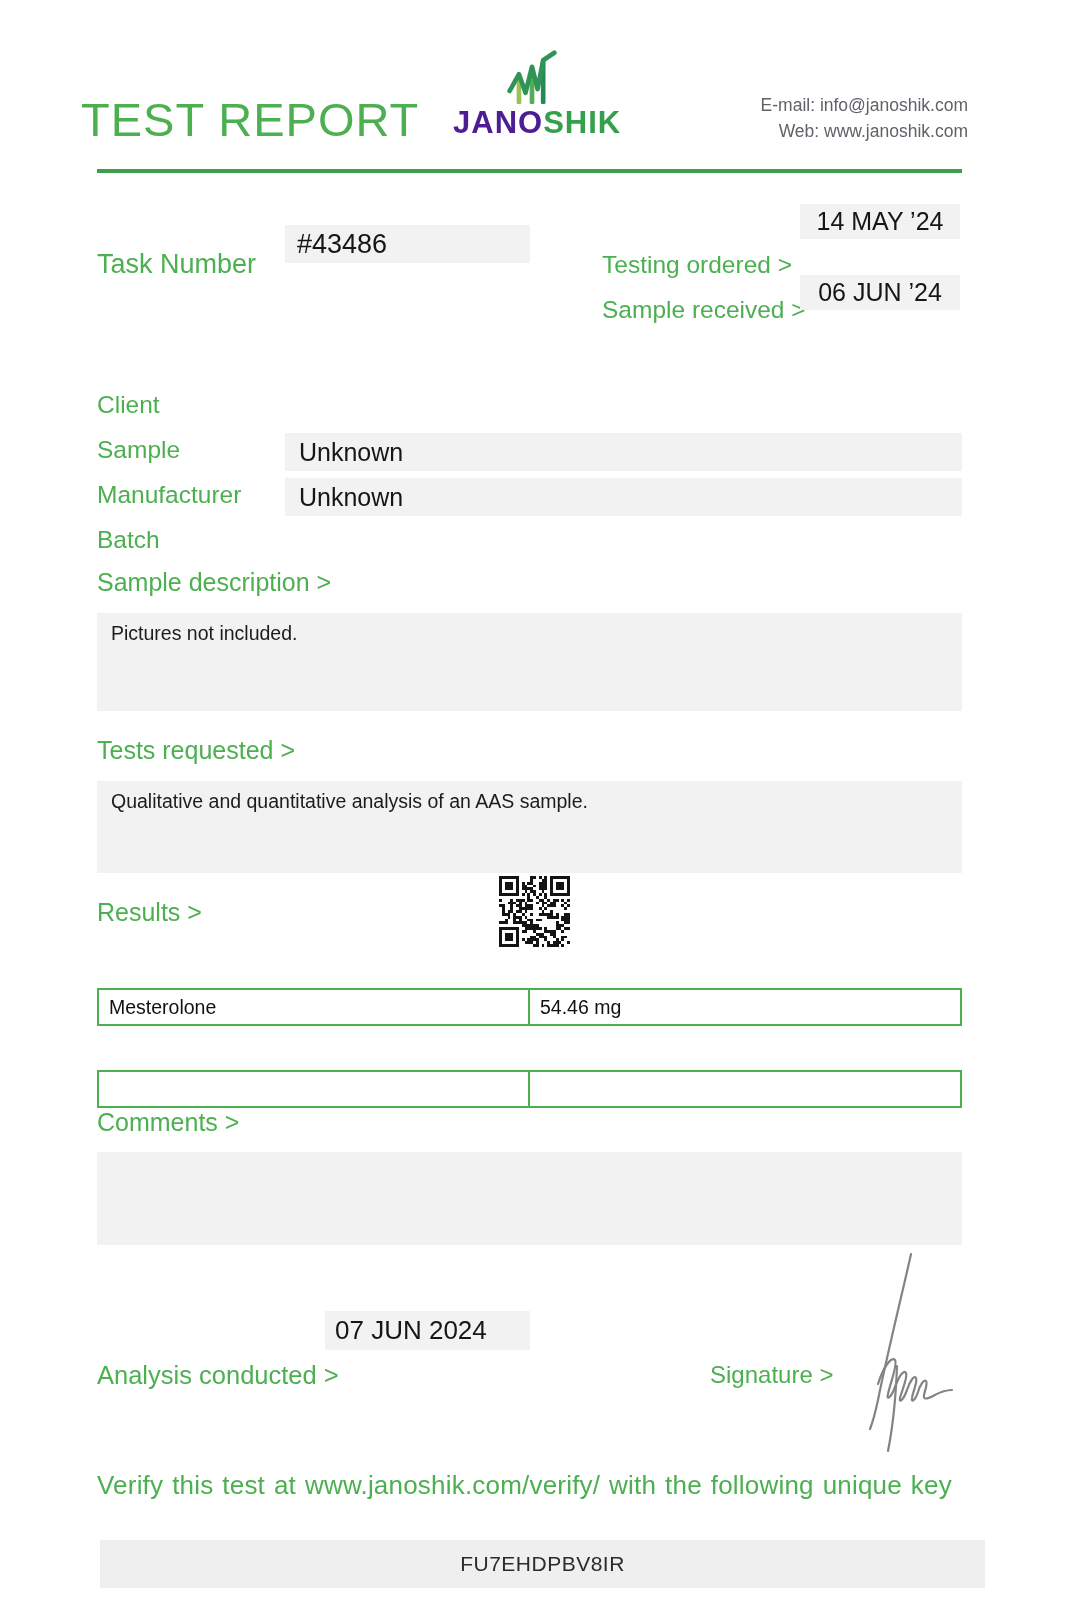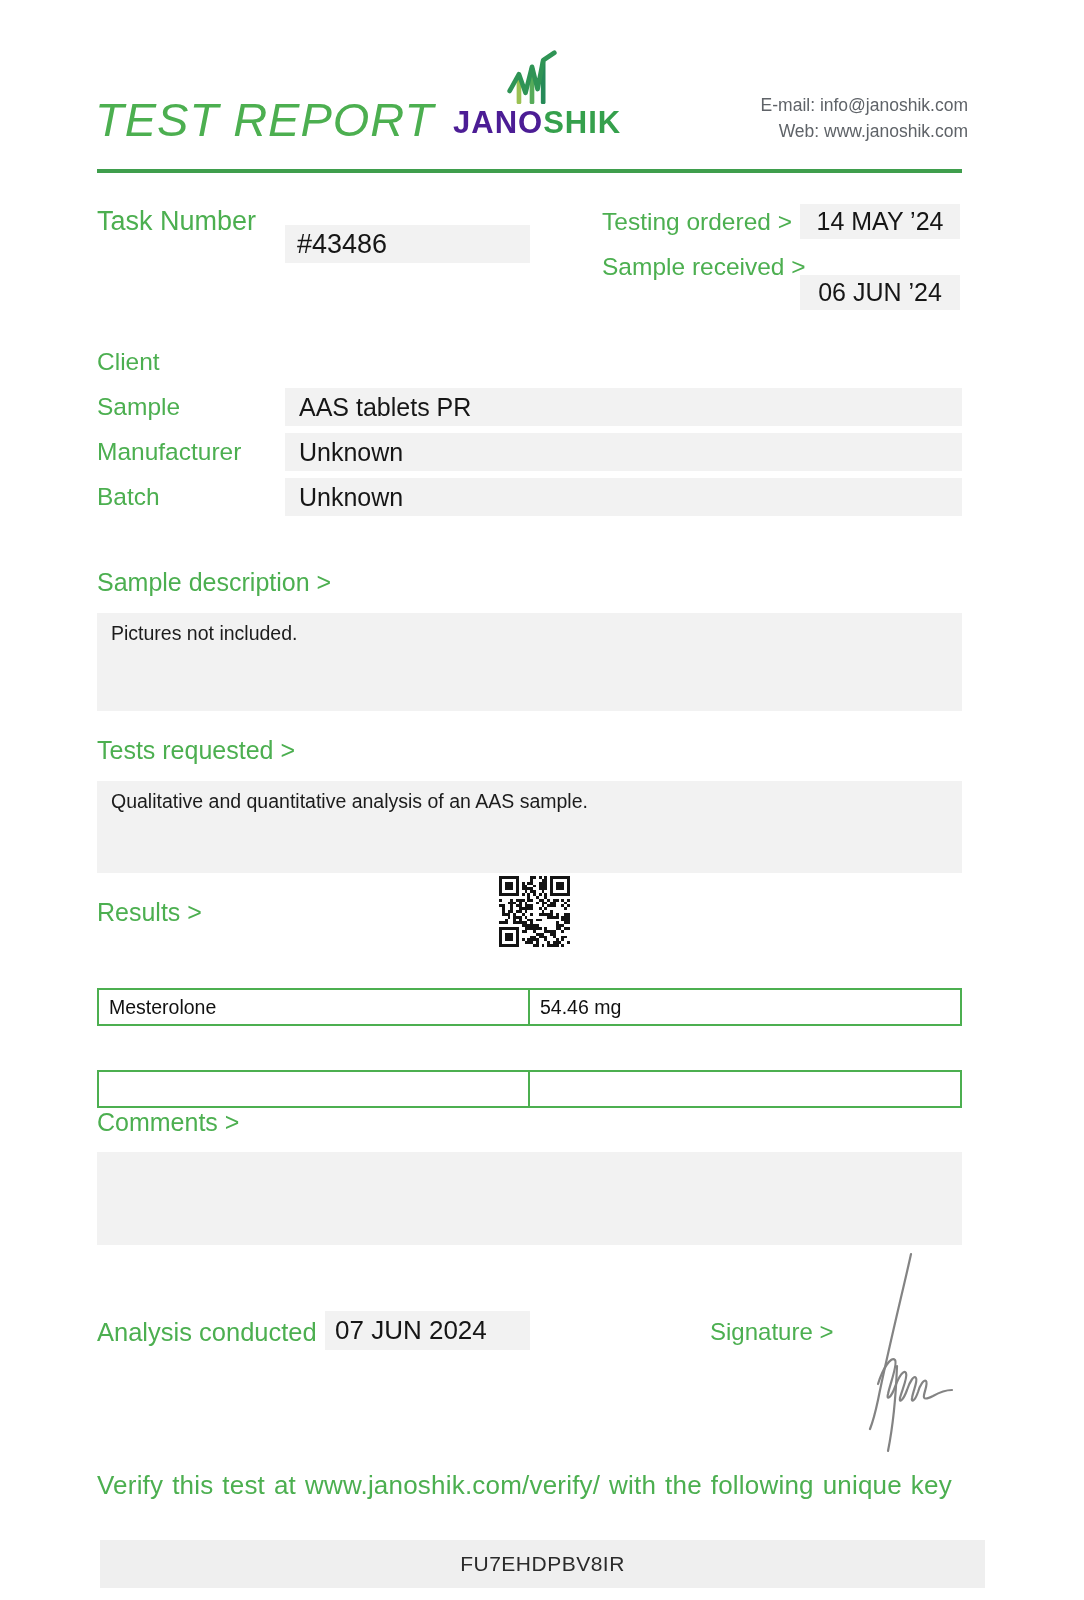--- a/index.html
+++ b/index.html
@@ -9,32 +9,32 @@
     --ink:#161616;
     --muted:#5f6368;
   }
   *{box-sizing:border-box;margin:0;padding:0;}
   html,body{background:#ffffff;}
   body{font-family:"Liberation Sans", sans-serif;}
   .page{position:relative;width:1084px;height:1600px;background:#fff;overflow:hidden;}
 
   .abs{position:absolute;}
 
-  .report-title{left:95px;top:92px;font-size:47px;color:var(--accent);letter-spacing:1px;font-weight:normal;font-style:italic;}
+  .report-title{left:81px;top:92px;font-size:47px;color:var(--accent);letter-spacing:1px;font-weight:normal;}
 
   .logo-icon{left:502px;top:50px;}
   .logo-text{left:453px;top:105px;font-size:31px;font-weight:bold;letter-spacing:1px;white-space:nowrap;}
   .logo-text .jano{color:#4c1d95;margin-top:48px;}
   .logo-text .shik{color:#35a04c;}
 
   .contact{right:116px;top:92px;text-align:right;font-size:17.5px;color:var(--muted);line-height:26px;}
 
   .rule{left:97px;top:169px;width:865px;height:4px;background:var(--accent-dark);}
 
-  .green-label{color:var(--accent);white-space:nowrap;}
+  .green-label{color:var(--accent);white-space:nowrap;margin-top:43px;}
 
   .task-label{left:97px;top:206px;font-size:27px;}
   .value-box{background:var(--box);color:var(--ink);}
   .task-box{left:285px;top:202px;width:245px;height:38px;font-size:27px;line-height:38px;padding-left:12px;margin-top:23px;}
 
   .ordered-label{left:602px;top:208px;font-size:24.5px;}
   .ordered-box{left:800px;top:204px;width:160px;height:35px;font-size:25px;line-height:35px;text-align:center;}
   .received-label{left:602px;top:253px;font-size:24.5px;}
   .received-box{left:800px;top:249px;width:160px;height:35px;font-size:25px;line-height:35px;text-align:center;margin-top:26px;}
 
@@ -90,21 +90,20 @@
   <div class="abs value-box task-box">#43486</div>
 
   <div class="abs green-label ordered-label">Testing ordered  &gt;</div>
   <div class="abs value-box ordered-box">14 MAY ’24</div>
   <div class="abs green-label received-label">Sample received &gt;</div>
   <div class="abs value-box received-box">06 JUN ’24</div>
 
   <div class="abs green-label info-label" style="top:343px">Client</div>
 
   <div class="abs green-label info-label" style="top:388px">Sample</div>
-  <div class="abs value-box info-box" style="top:388px">AAS tablets PR</div>
 
   <div class="abs green-label info-label" style="top:433px">Manufacturer</div>
   <div class="abs value-box info-box" style="top:433px">Unknown</div>
 
   <div class="abs green-label info-label" style="top:478px">Batch</div>
   <div class="abs value-box info-box" style="top:478px">Unknown</div>
 
   <div class="abs section-heading" style="top:568px">Sample description &gt;</div>
   <div class="abs section-box" style="top:613px;height:98px">
     <span>Pictures not included.</span>

